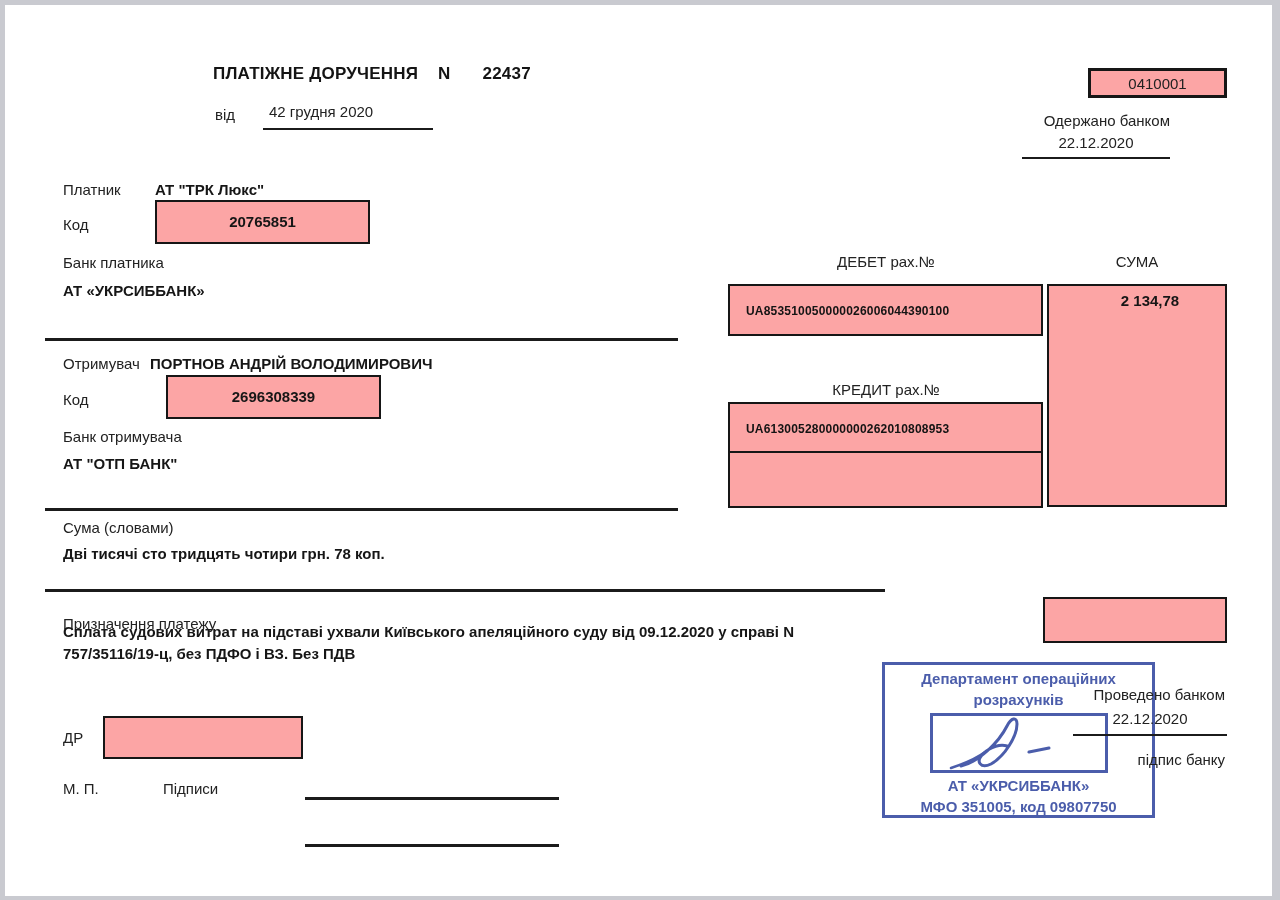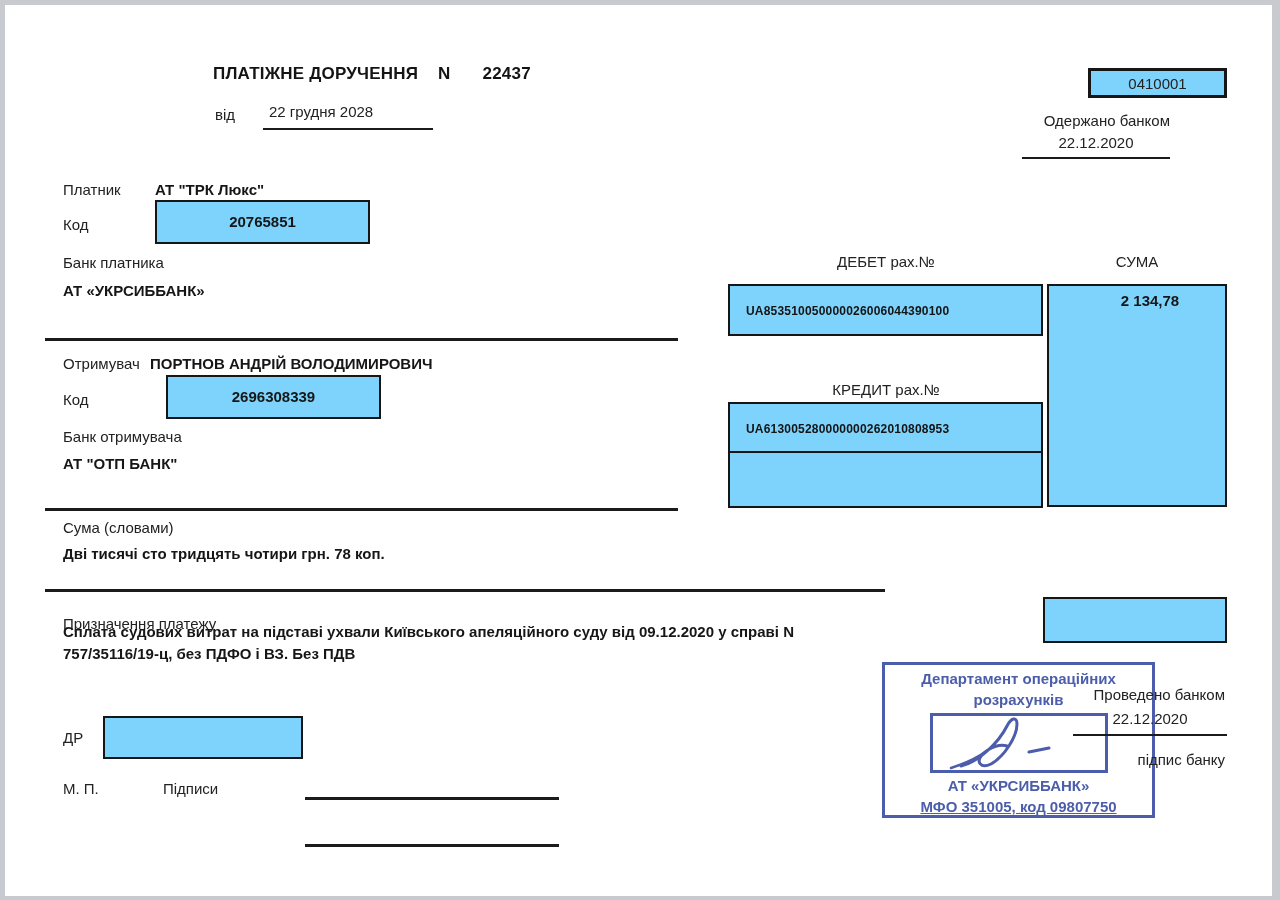--- a/index.html
+++ b/index.html
@@ -5,21 +5,21 @@
   html,body{margin:0;padding:0;}
   body{
     width:1280px;height:900px;position:relative;overflow:hidden;
     background:#ffffff;
     font-family:"Liberation Sans","DejaVu Sans",sans-serif;
     color:#1f1f1f;
   }
   .abs{position:absolute;}
   .lbl{font-size:15px;font-weight:400;color:#222;}
   .val{font-size:15px;font-weight:700;color:#161616;}
-  .box{border:2.5px solid #161616;box-sizing:border-box;background:#7dd3fc;}
+  .box{border:2.5px solid #161616;box-sizing:border-box;background:#fca5a5;}
   .hline{background:#1b1b1b;height:2.5px;}
   .center{text-align:center;}
   .right{text-align:right;}
   
   .frame{background:#c9cad0;}
   
   .title-row{font-size:17px;font-weight:700;letter-spacing:.2px;color:#141414;}
   .iban{font-size:12px;font-weight:700;letter-spacing:.2px;color:#141414;white-space:nowrap;}
   
   .stamp{border:3px solid #3c50a4;color:#3c50a4;box-sizing:border-box;opacity:.92;}
@@ -32,21 +32,21 @@
 <div class="abs frame" style="left:0;top:0;width:1280px;height:5px;"></div>
 <div class="abs frame" style="left:0;top:0;width:5px;height:900px;"></div>
 <div class="abs frame" style="left:1272px;top:0;width:8px;height:900px;"></div>
 <div class="abs frame" style="left:0;top:896px;width:1280px;height:4px;"></div>
 
 <div class="abs title-row" style="left:213px;top:64px;">
   <span>ПЛАТІЖНЕ ДОРУЧЕННЯ</span><span style="display:inline-block;width:20px;"></span><span>N</span><span style="display:inline-block;width:32px;"></span><span>22437</span>
 </div>
 <div class="abs lbl" style="left:215px;top:106px;">від</div>
 <div class="abs underlined lbl" style="left:263px;top:103px;width:170px;height:27px;padding-left:6px;">
-  <span>22 грудня 2028</span>
+  <span>42 грудня 2020</span>
 </div>
 
 <div class="abs box center lbl" style="left:1088px;top:68px;width:139px;height:30px;line-height:26px;border-width:3px;">0410001</div>
 <div class="abs lbl right" style="left:1000px;top:112px;width:170px;">Одержано банком</div>
 <div class="abs underlined lbl center" style="left:1022px;top:134px;width:148px;height:25px;">22.12.2020</div>
 
 <div class="abs lbl" style="left:63px;top:181px;">Платник</div>
 <div class="abs val" style="left:155px;top:181px;">АТ "ТРК Люкс"</div>
 <div class="abs lbl" style="left:63px;top:216px;">Код</div>
 <div class="abs box val center" style="left:155px;top:200px;width:215px;height:44px;line-height:40px;">20765851</div>
@@ -91,21 +91,21 @@
   <div class="abs stamp-txt center" style="left:0;top:5px;width:100%;">Департамент операційних</div>
   <div class="abs stamp-txt center" style="left:0;top:26px;width:100%;">розрахунків</div>
   <div class="abs" style="left:45px;top:48px;width:178px;height:60px;border:3px solid #3c50a4;box-sizing:border-box;">
     <svg width="172" height="54" viewBox="0 0 172 54">
       <path d="M28 50 C 46 46, 66 26, 74 10 C 78 2, 84 0, 84 8 C 84 20, 72 40, 58 48 C 48 53, 42 46, 50 38 C 58 30, 68 28, 74 30" fill="none" stroke="#3c50a4" stroke-width="3" stroke-linecap="round"></path>
       <path d="M18 52 C 30 48, 44 42, 52 36" fill="none" stroke="#3c50a4" stroke-width="2.5" stroke-linecap="round"></path>
       <path d="M96 36 L 116 32" fill="none" stroke="#3c50a4" stroke-width="3" stroke-linecap="round"></path>
     </svg>
   </div>
   <div class="abs stamp-txt center" style="left:0;top:112px;width:100%;">АТ «УКРСИББАНК»</div>
-  <div class="abs stamp-txt center" style="left:0;top:133px;width:100%;text-decoration:underline;">МФО 351005, код 09807750</div>
+  <div class="abs stamp-txt center" style="left:0;top:133px;width:100%;">МФО 351005, код 09807750</div>
 </div>
 
 <div class="abs lbl right" style="left:1060px;top:686px;width:165px;z-index:2;">Проведено банком</div>
 <div class="abs underlined lbl center" style="left:1073px;top:710px;width:154px;height:26px;z-index:2;">22.12.2020</div>
 <div class="abs lbl right" style="left:1100px;top:751px;width:125px;z-index:2;">підпис банку</div>
 
 <div class="abs lbl" style="left:63px;top:729px;">ДР</div>
 <div class="abs box" style="left:103px;top:716px;width:200px;height:43px;"></div>
 <div class="abs lbl" style="left:63px;top:780px;">М. П.</div>
 <div class="abs lbl" style="left:163px;top:780px;">Підписи</div>

